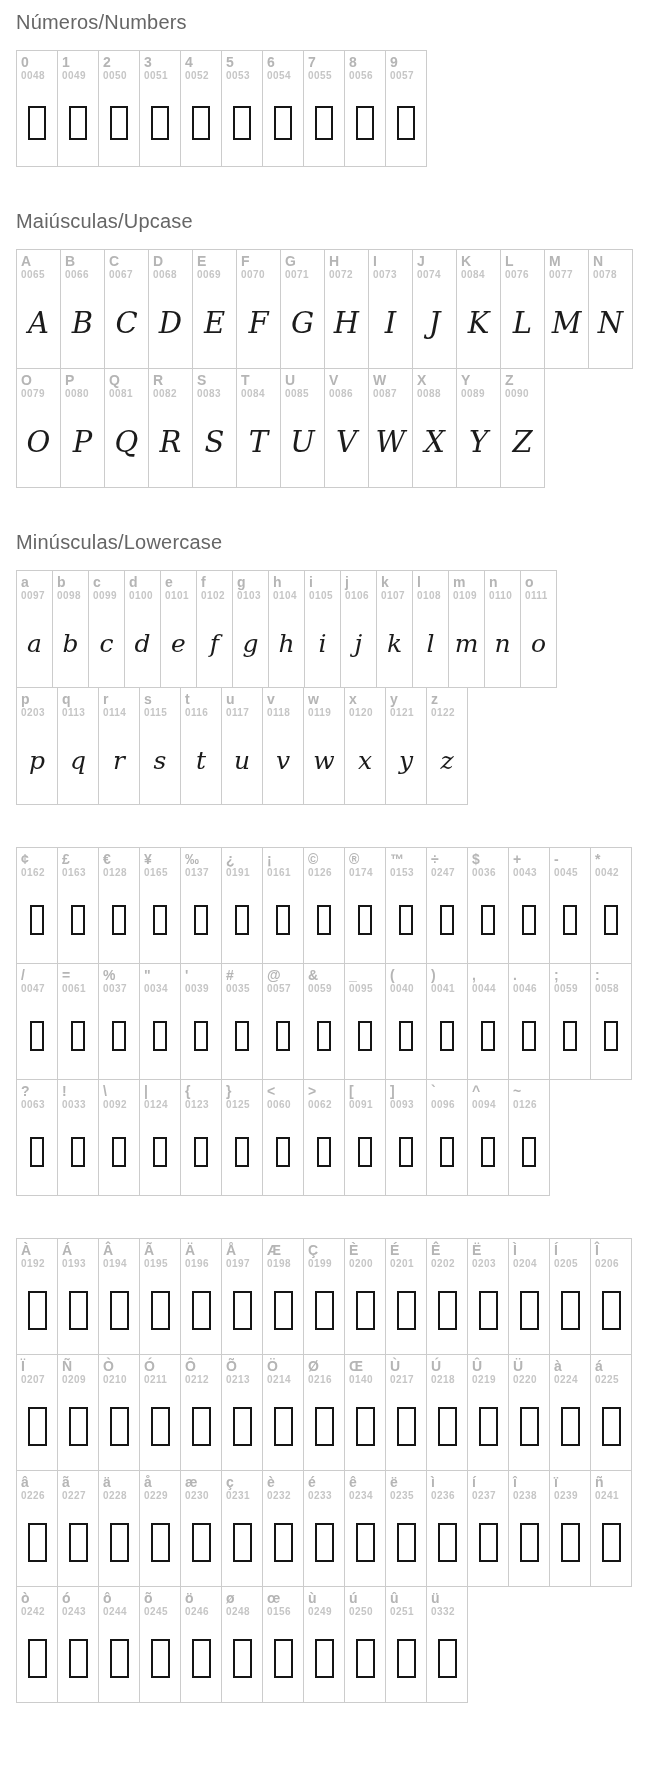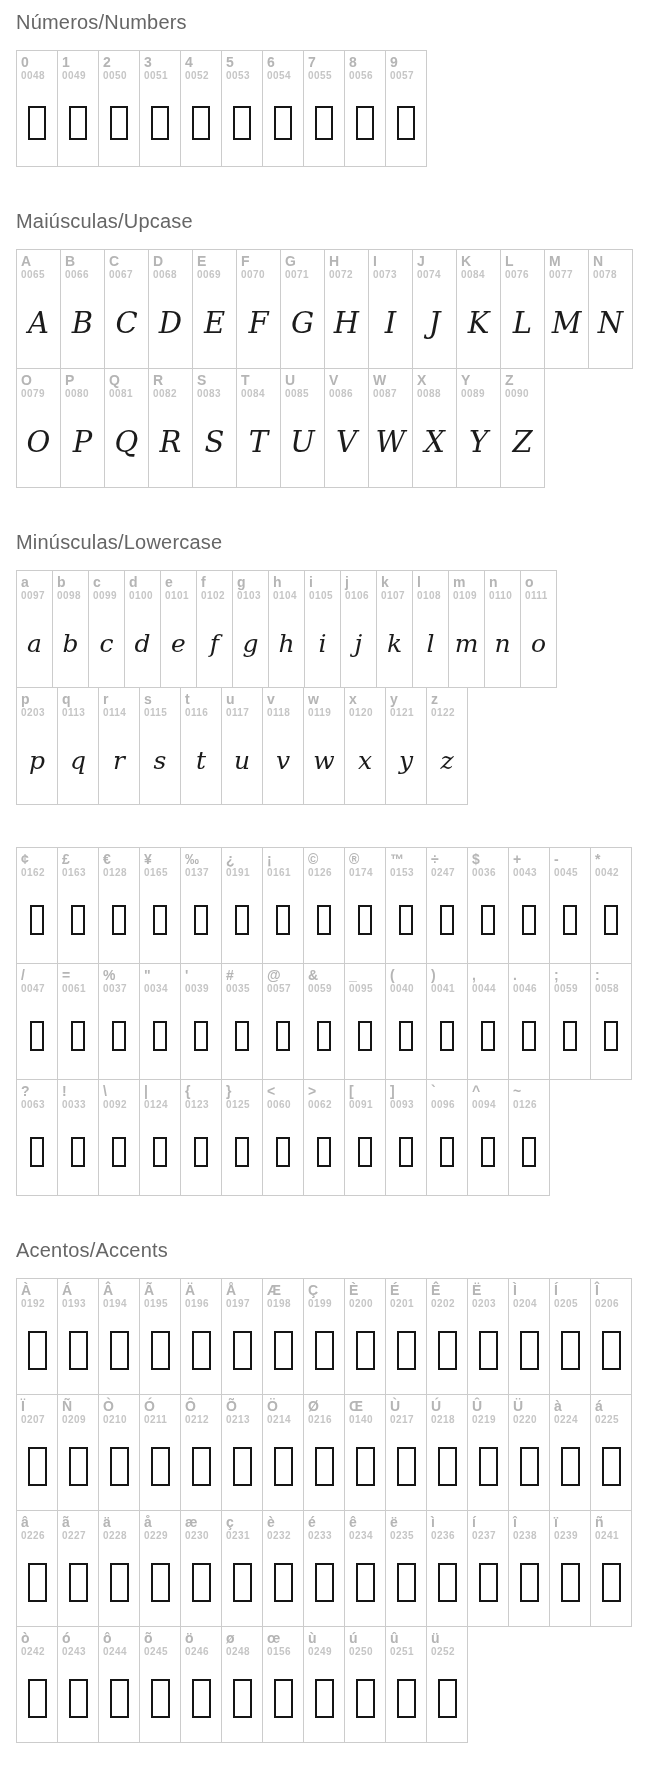--- a/index.html
+++ b/index.html
@@ -952,21 +952,20 @@
             <span class="cell-code">0126</span>
           </div>
           <div class="cell-glyph">
             <span class="tofu"></span>
           </div>
         </div>
       </div></div>
 </div>
 
 <div class="section sec-accents">
-  <h2 class="section-title">Acentos/Accents</h2>
   <div class="table"><div class="trow row-0">
         <div class="cell">
           <div class="cell-head">
             <span class="cell-char">À</span>
             <span class="cell-code">0192</span>
           </div>
           <div class="cell-glyph">
             <span class="tofu"></span>
           </div>
         </div>
@@ -1455,20 +1454,20 @@
             <span class="cell-char">û</span>
             <span class="cell-code">0251</span>
           </div>
           <div class="cell-glyph">
             <span class="tofu"></span>
           </div>
         </div>
         <div class="cell">
           <div class="cell-head">
             <span class="cell-char">ü</span>
-            <span class="cell-code">0252</span>
+            <span class="cell-code">0332</span>
           </div>
           <div class="cell-glyph">
             <span class="tofu"></span>
           </div>
         </div>
       </div></div>
 </div>
 
 </body></html>

